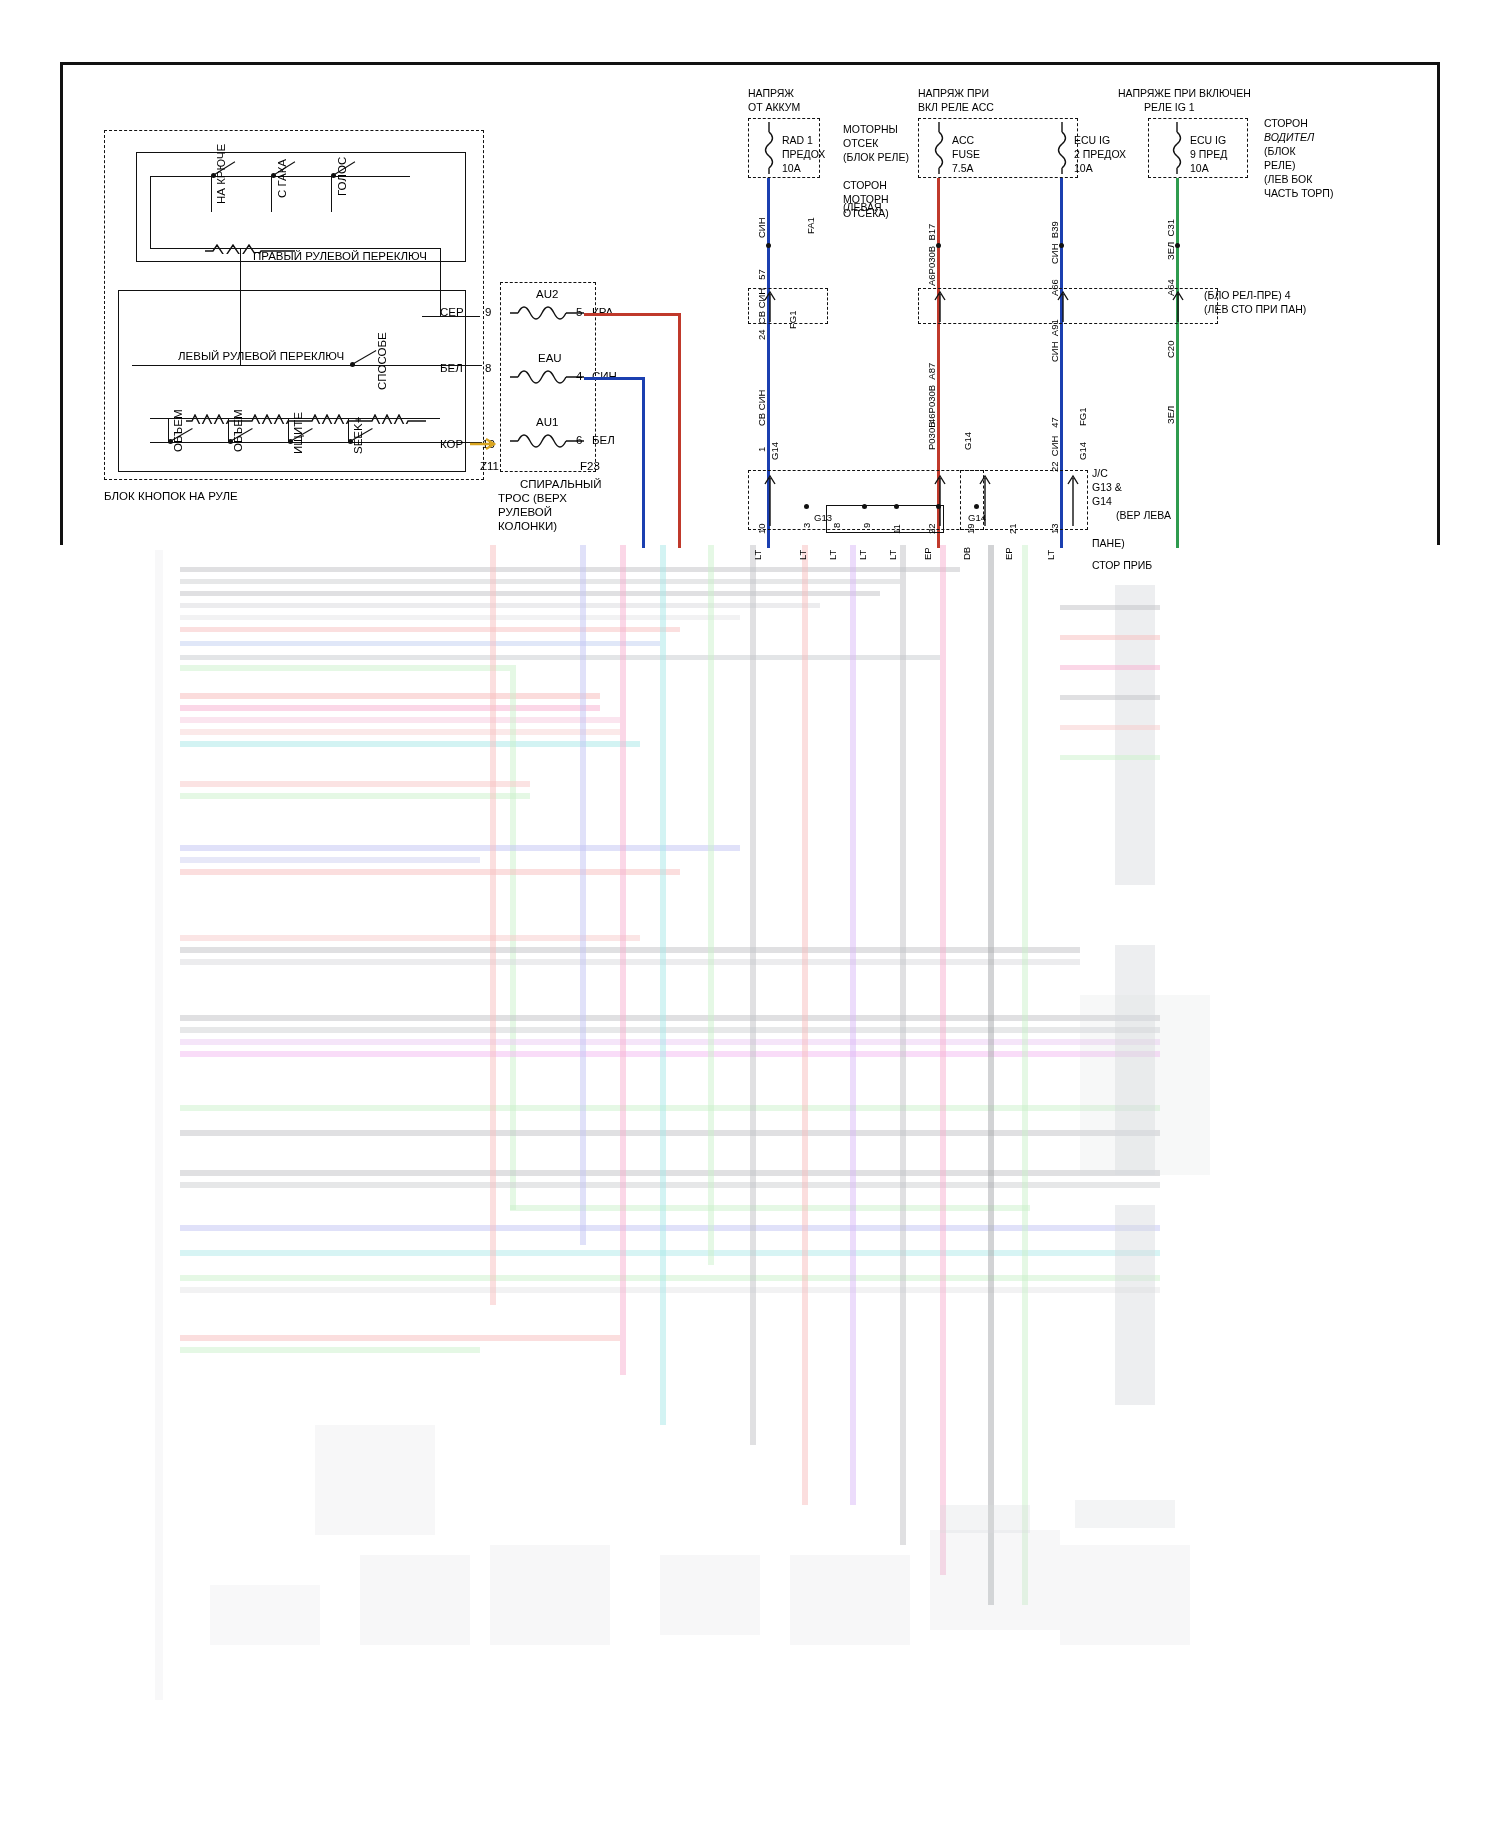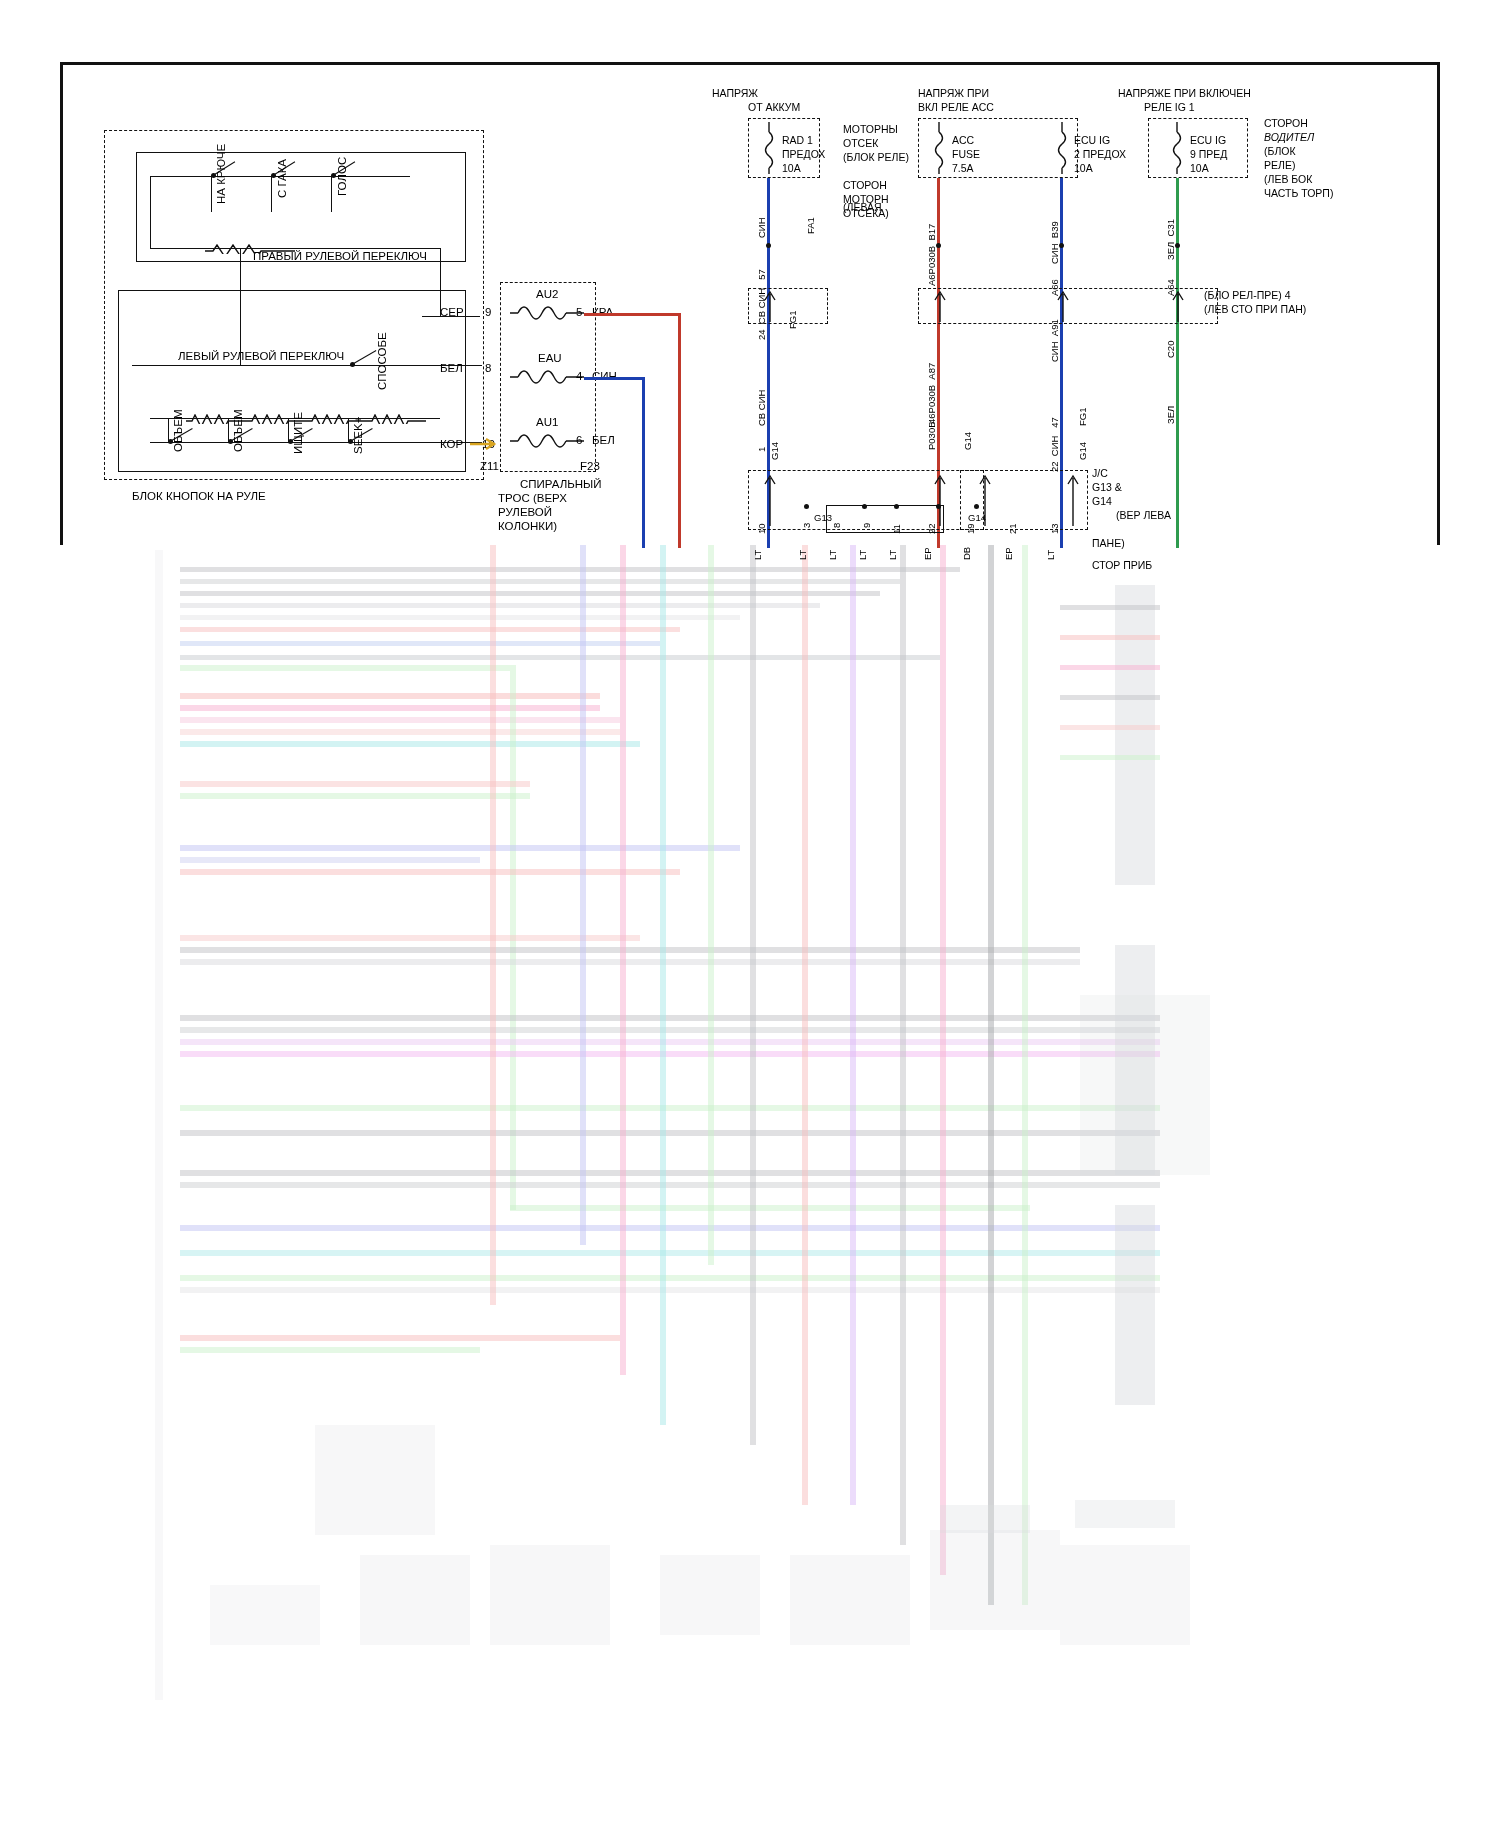--- a/index.html
+++ b/index.html
@@ -173,21 +173,21 @@
     <div class="conn" style="left:870px; top:985px; width:130px; height:100px; opacity:0.22;"></div>
     <div class="conn" style="left:1000px; top:1000px; width:130px; height:100px; opacity:0.22;"></div>
     <div class="conn" style="left:150px; top:1040px; width:110px; height:60px; opacity:0.18;"></div>
 
     <div class="conn" style="left:880px; top:960px; width:90px; height:28px; opacity:0.3;"></div>
     <div class="conn" style="left:1015px; top:955px; width:100px; height:28px; opacity:0.3;"></div>
 
     <div class="fade-veil"></div>
   </div>
 
-  <div class="abs txt t8" style="left:712px; top:88px;">НАПРЯЖ</div>
+  <div class="abs txt t8" style="left:748px; top:88px;">НАПРЯЖ</div>
   <div class="abs txt t8" style="left:748px; top:102px;">ОТ АККУМ</div>
 
   <div class="abs txt t8" style="left:918px; top:88px;">НАПРЯЖ ПРИ</div>
   <div class="abs txt t8" style="left:918px; top:102px;">ВКЛ РЕЛЕ ACC</div>
 
   <div class="abs txt t8" style="left:1118px; top:88px;">НАПРЯЖЕ ПРИ ВКЛЮЧЕН</div>
   <div class="abs txt t8" style="left:1144px; top:102px;">РЕЛЕ IG 1</div>
 
   <div class="dash-box" style="left:748px; top:118px; width:72px; height:60px;"></div>
   <div class="dash-box" style="left:918px; top:118px; width:160px; height:60px;"></div>
@@ -335,21 +335,21 @@
   <div class="abs txt t7 vert" style="left:1004px; top:538px; height:22px;">EP</div>
   <div class="abs txt t7 vert" style="left:1046px; top:538px; height:22px;">LT</div>
 
   <div class="dot" style="left:804px; top:504px;"></div>
   <div class="dot" style="left:862px; top:504px;"></div>
   <div class="dot" style="left:894px; top:504px;"></div>
   <div class="dot" style="left:936px; top:504px;"></div>
   <div class="dot" style="left:974px; top:504px;"></div>
 
   <div class="dash-box" style="left:104px; top:130px; width:380px; height:350px;"></div>
-  <div class="abs txt t9" style="left:104px; top:490px;margin-left:28px;">БЛОК КНОПОК НА РУЛЕ</div>
+  <div class="abs txt t9" style="left:104px; top:490px;">БЛОК КНОПОК НА РУЛЕ</div>
 
   <div class="solid-box" style="left:136px; top:152px; width:330px; height:110px;"></div>
   <div class="abs txt t9" style="left:253px; top:250px;">ПРАВЫЙ РУЛЕВОЙ ПЕРЕКЛЮЧ</div>
 
   <div class="abs ln hl" style="left:150px; top:176px; width:260px;"></div>
   <div class="dot" style="left:211px; top:173px;"></div>
   <div class="dot" style="left:271px; top:173px;"></div>
   <div class="dot" style="left:331px; top:173px;"></div>
   <div class="sw-line" style="left:213px; top:175px; width:26px; transform:rotate(-32deg);"></div>
   <div class="sw-line" style="left:273px; top:175px; width:26px; transform:rotate(-32deg);"></div>

